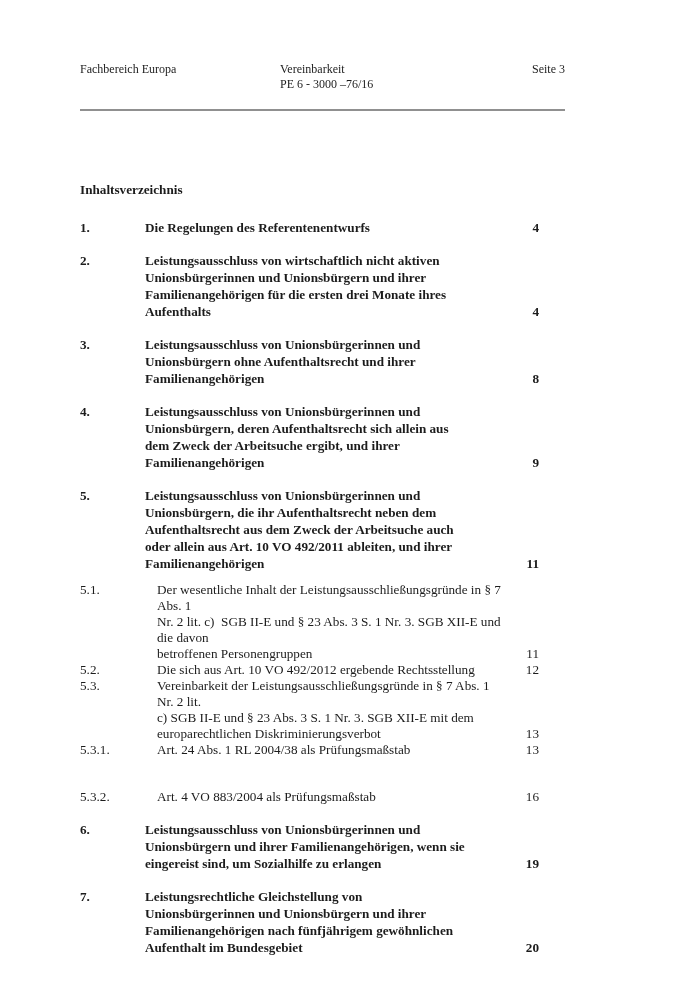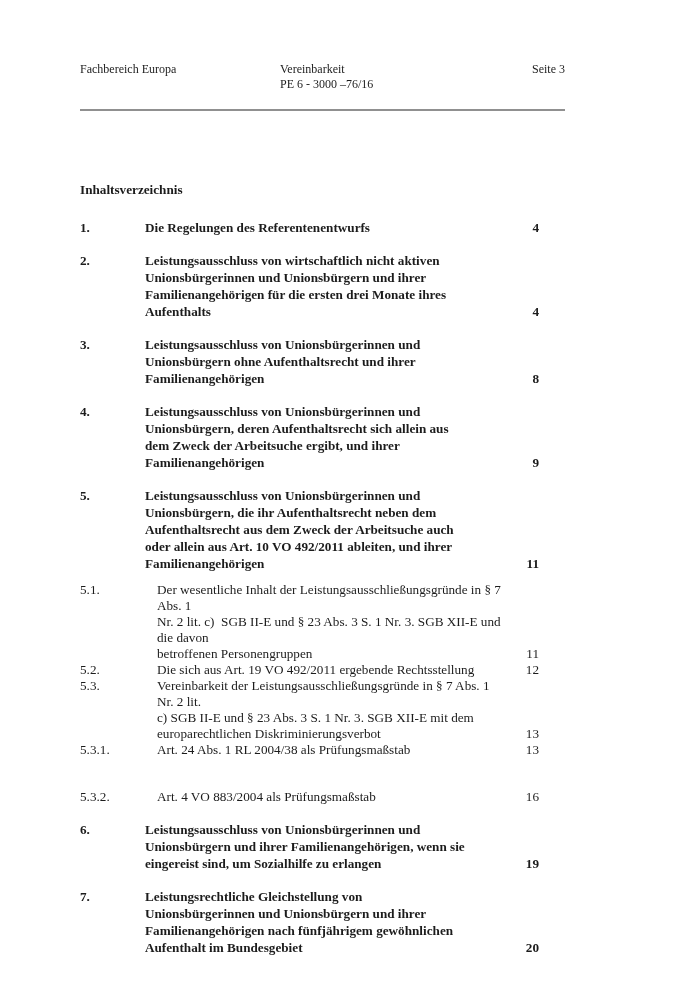--- a/index.html
+++ b/index.html
@@ -129,21 +129,21 @@
     <div class="row sub gap-sm">
       <div class="num">5.1.</div>
       <div class="ttl">Der wesentliche Inhalt der Leistungsausschließungsgründe in § 7 Abs. 1
 Nr. 2 lit. c)  SGB II-E und § 23 Abs. 3 S. 1 Nr. 3. SGB XII-E und die davon
 betroffenen Personengruppen</div>
       <div class="pg">11</div>
     </div>
 
     <div class="row sub">
       <div class="num">5.2.</div>
-      <div class="ttl">Die sich aus Art. 19 VO 492/2011 ergebende Rechtsstellung</div>
+      <div class="ttl">Die sich aus Art. 10 VO 492/2012 ergebende Rechtsstellung</div>
       <div class="pg">12</div>
     </div>
 
     <div class="row sub">
       <div class="num">5.3.</div>
       <div class="ttl">Vereinbarkeit der Leistungsausschließungsgründe in § 7 Abs. 1 Nr. 2 lit.
 c) SGB II-E und § 23 Abs. 3 S. 1 Nr. 3. SGB XII-E mit dem
 europarechtlichen Diskriminierungsverbot</div>
       <div class="pg">13</div>
     </div>

